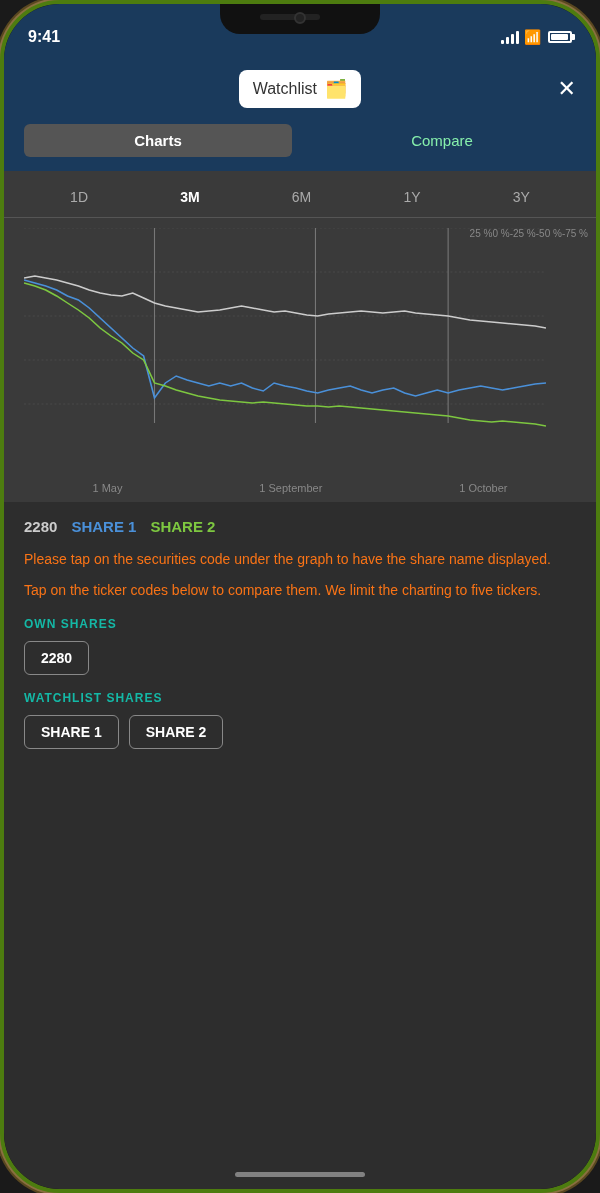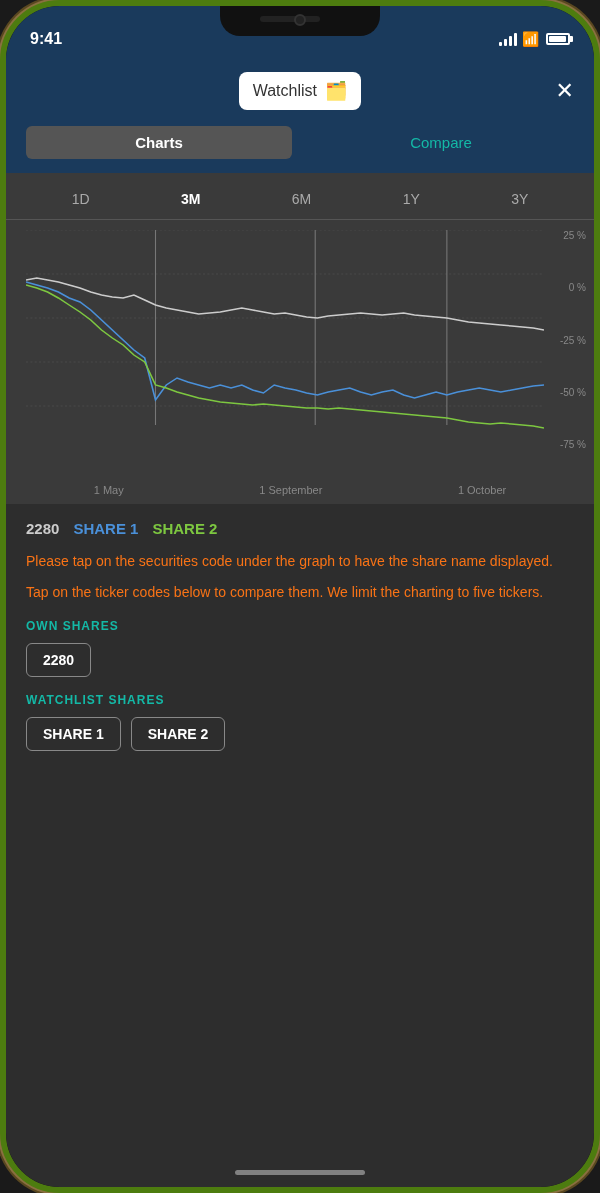--- a/index.html
+++ b/index.html
@@ -9,21 +9,21 @@
       justify-content: center;
       align-items: center;
       min-height: 100vh;
       font-family: -apple-system, BlinkMacSystemFont, 'Helvetica Neue', Arial, sans-serif;
     }
     .phone-frame {
       width: 600px;
       height: 1193px;
       background: #1c1c1e;
       border-radius: 60px;
-      border: 6px solid #4d7c0f;
+      border: 4px solid #4d7c0f;
       position: relative;
       overflow: hidden;
       box-shadow: 0 0 0 2px #8a7040, 0 0 0 4px #5a4820, inset 0 0 20px rgba(0,0,0,0.5);
     }
     
     .notch {
       position: absolute;
       top: 0;
       left: 50%;
       transform: translateX(-50%);
@@ -192,21 +192,21 @@
       background: #1a3a5c;
       padding: 0 20px 14px;
       display: flex;
       gap: 16px;
     }
     .tab-item {
       flex: 1;
       text-align: center;
       padding: 8px 0;
       font-size: 15px;
-      color: #14b8a6;
+      color: #86efac;
       cursor: pointer;
       border-radius: 6px;
     }
     .tab-item.active {
       background: #555;
       color: white;
       font-weight: 600;
     }
 
     
@@ -298,22 +298,22 @@
       background: transparent;
     }
 
     
     .y-labels {
       position: absolute;
       right: 8px;
       top: 10px;
       bottom: 30px;
       display: flex;
-      flex-direction: column;
-      justify-content: space-between;
+      flex-direction: row;
+      justify-content: flex-start;
       color: #888;
       font-size: 10px;
       text-align: right;
     }
   </style>
 </head>
 <body>
 
 <div class="phone-frame">
   <div class="notch">

